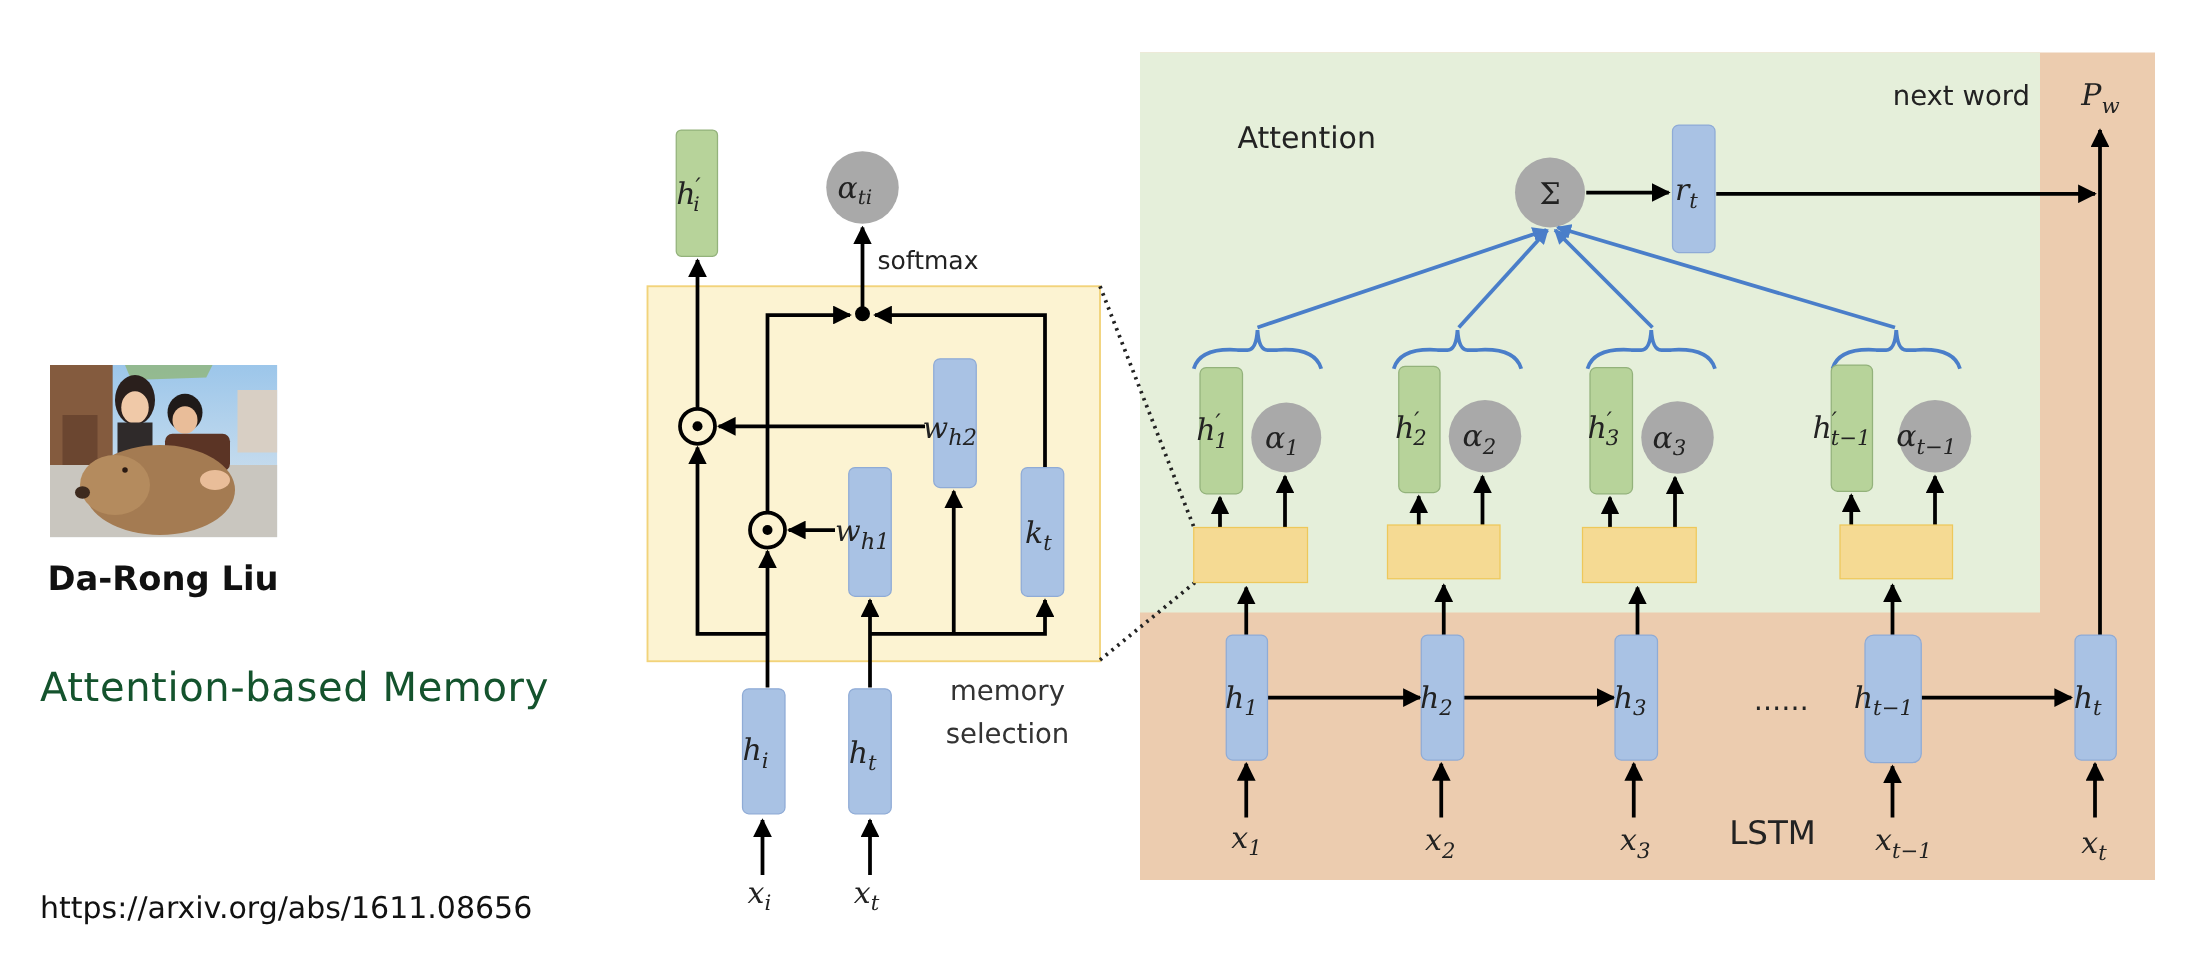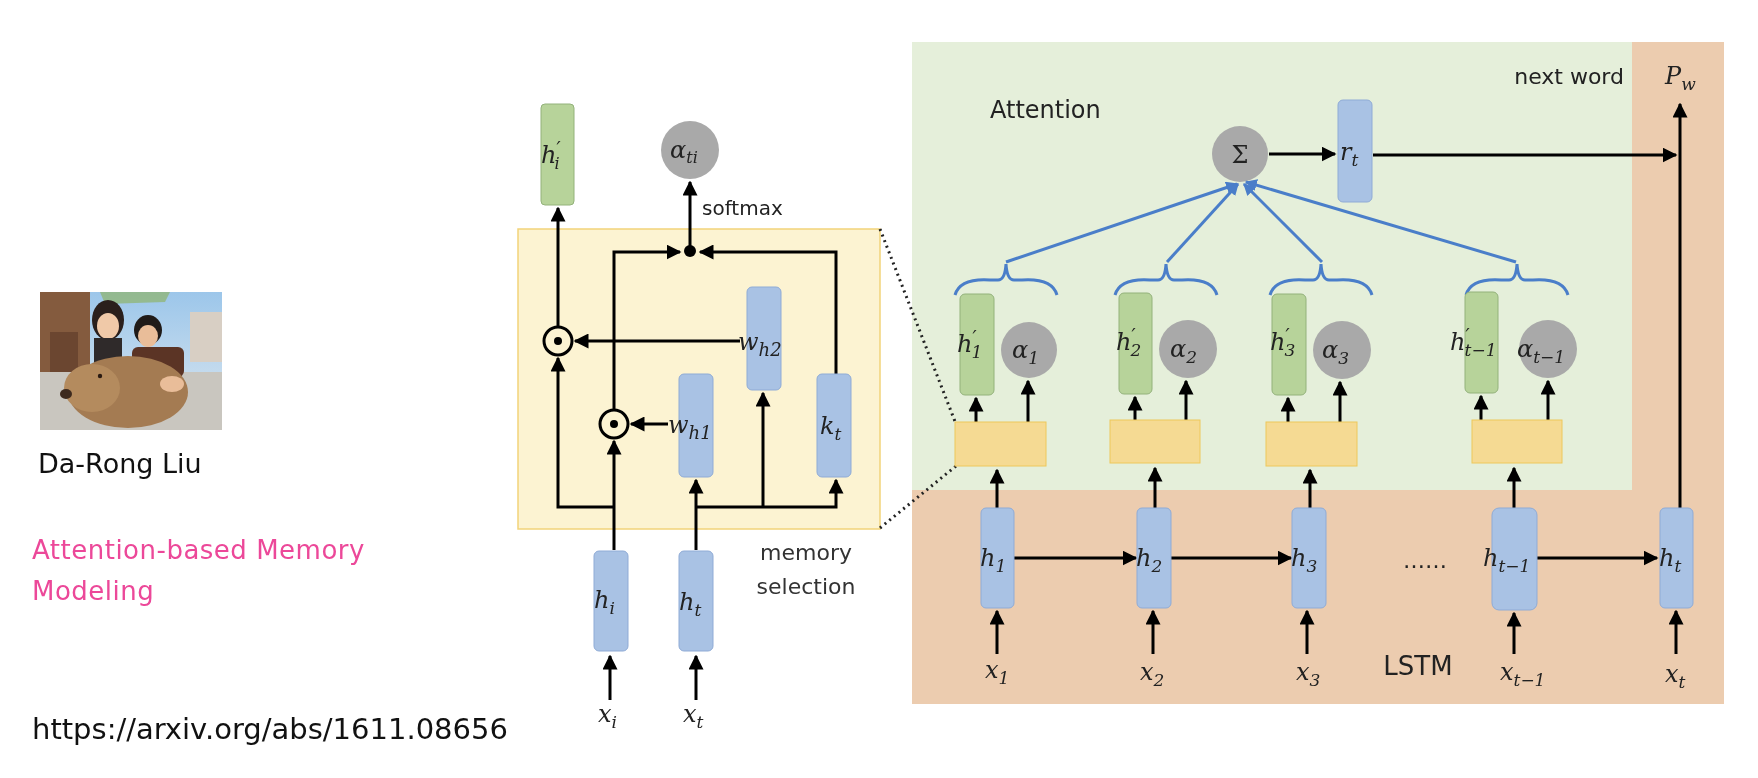--- a/index.html
+++ b/index.html
@@ -1,21 +1,21 @@
 <!DOCTYPE html>
 <html><head>
   <meta charset="utf-8">
   <style>
     html, body { margin: 0; padding: 0; background: #ffffff; }
     body { width: 1758px; height: 778px; position: relative; overflow: hidden; font-family: "DejaVu Sans", sans-serif; }
     .photo { position: absolute; left: 40px; top: 292px; width: 182px; height: 138px; overflow: hidden; }
-    .author { position: absolute; left: 38px; top: 448px; font-size: 27px; color: #111; font-family: "DejaVu Sans", sans-serif; }
-    .paper-title { position: absolute; left: 32px; top: 530px; font-size: 26px; line-height: 41px; color: #ec4899; width: 480px; font-family: "DejaVu Sans", sans-serif; letter-spacing: 0.5px; }
+    .author { position: absolute; left: 38px; top: 448px; font-size: 27px; color: #111; font-family: "DejaVu Sans", sans-serif; font-weight: bold; }
+    .paper-title { position: absolute; left: 32px; top: 530px; font-size: 32px; line-height: 41px; color: #14532d; width: 480px; font-family: "DejaVu Sans", sans-serif; letter-spacing: 0.5px; }
     .paper-title span { display: block; }
-    .url { position: absolute; left: 32px; top: 712px; font-size: 29px; color: #111; font-family: "DejaVu Sans", sans-serif; }
+    .url { position: absolute; left: 32px; top: 712px; font-size: 24px; color: #111; font-family: "DejaVu Sans", sans-serif; }
     svg.diagram { position: absolute; left: 0; top: 0; }
     .sans { font-family: "DejaVu Sans", sans-serif; }
     .math { font-family: "DejaVu Serif", serif; font-style: italic; }
   </style>
 </head>
 <body>
 
 <div class="photo">
   <svg width="182" height="138" viewBox="0 0 182 138">
     <defs>
@@ -42,21 +42,20 @@
     <ellipse cx="26" cy="102" rx="6" ry="5" fill="#3d2a1e"></ellipse>
     <circle cx="60" cy="84" r="2.2" fill="#2a1a12"></circle>
     <ellipse cx="132" cy="92" rx="12" ry="8" fill="#e9bd99"></ellipse>
   </svg>
 </div>
 
 <div class="author">Da-Rong Liu</div>
 
 <div class="paper-title">
   <span>Attention-based Memory</span>
-  <span>Modeling</span>
 </div>
 
 <div class="url">https://arxiv.org/abs/1611.08656</div>
 
 <svg class="diagram" width="1758" height="778" viewBox="0 0 1758 778">
   <defs>
     <marker id="ah" viewBox="0 0 10 10" refX="9" refY="5" markerWidth="5" markerHeight="5" orient="auto-start-reverse">
       <path d="M0,0 L10,5 L0,10 z" fill="#000"></path>
     </marker>
     <marker id="ahb" viewBox="0 0 10 10" refX="9" refY="5" markerWidth="4" markerHeight="4" orient="auto-start-reverse">

